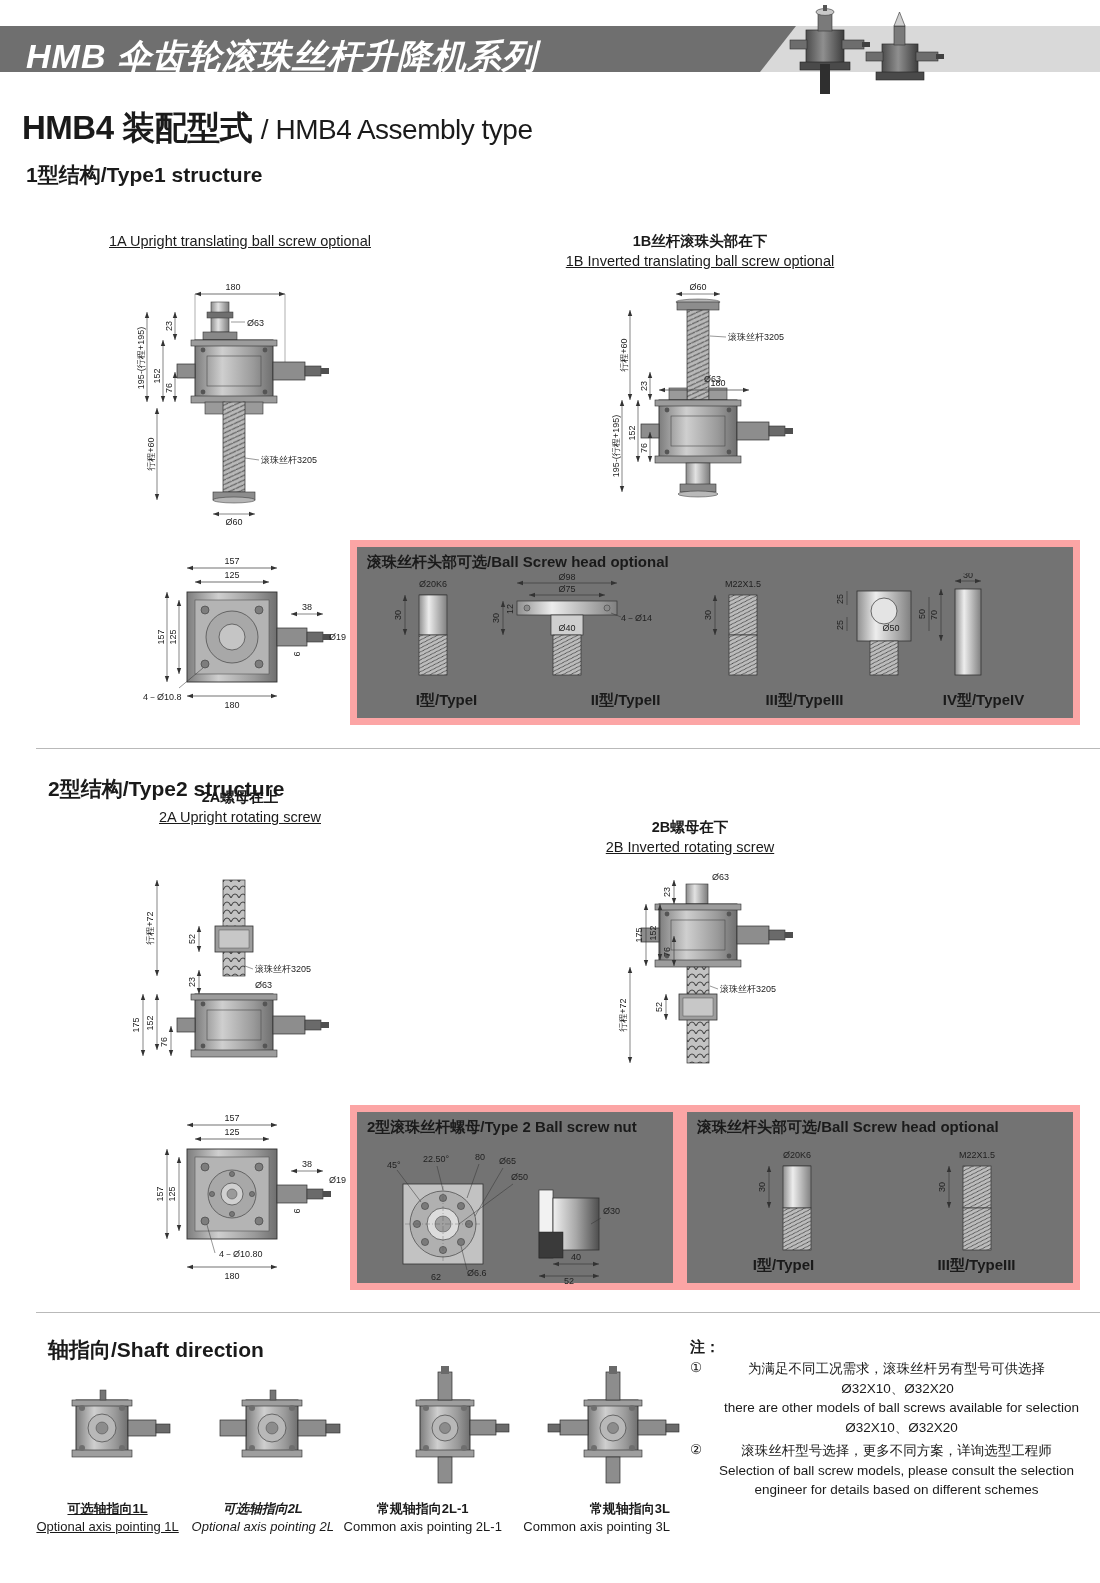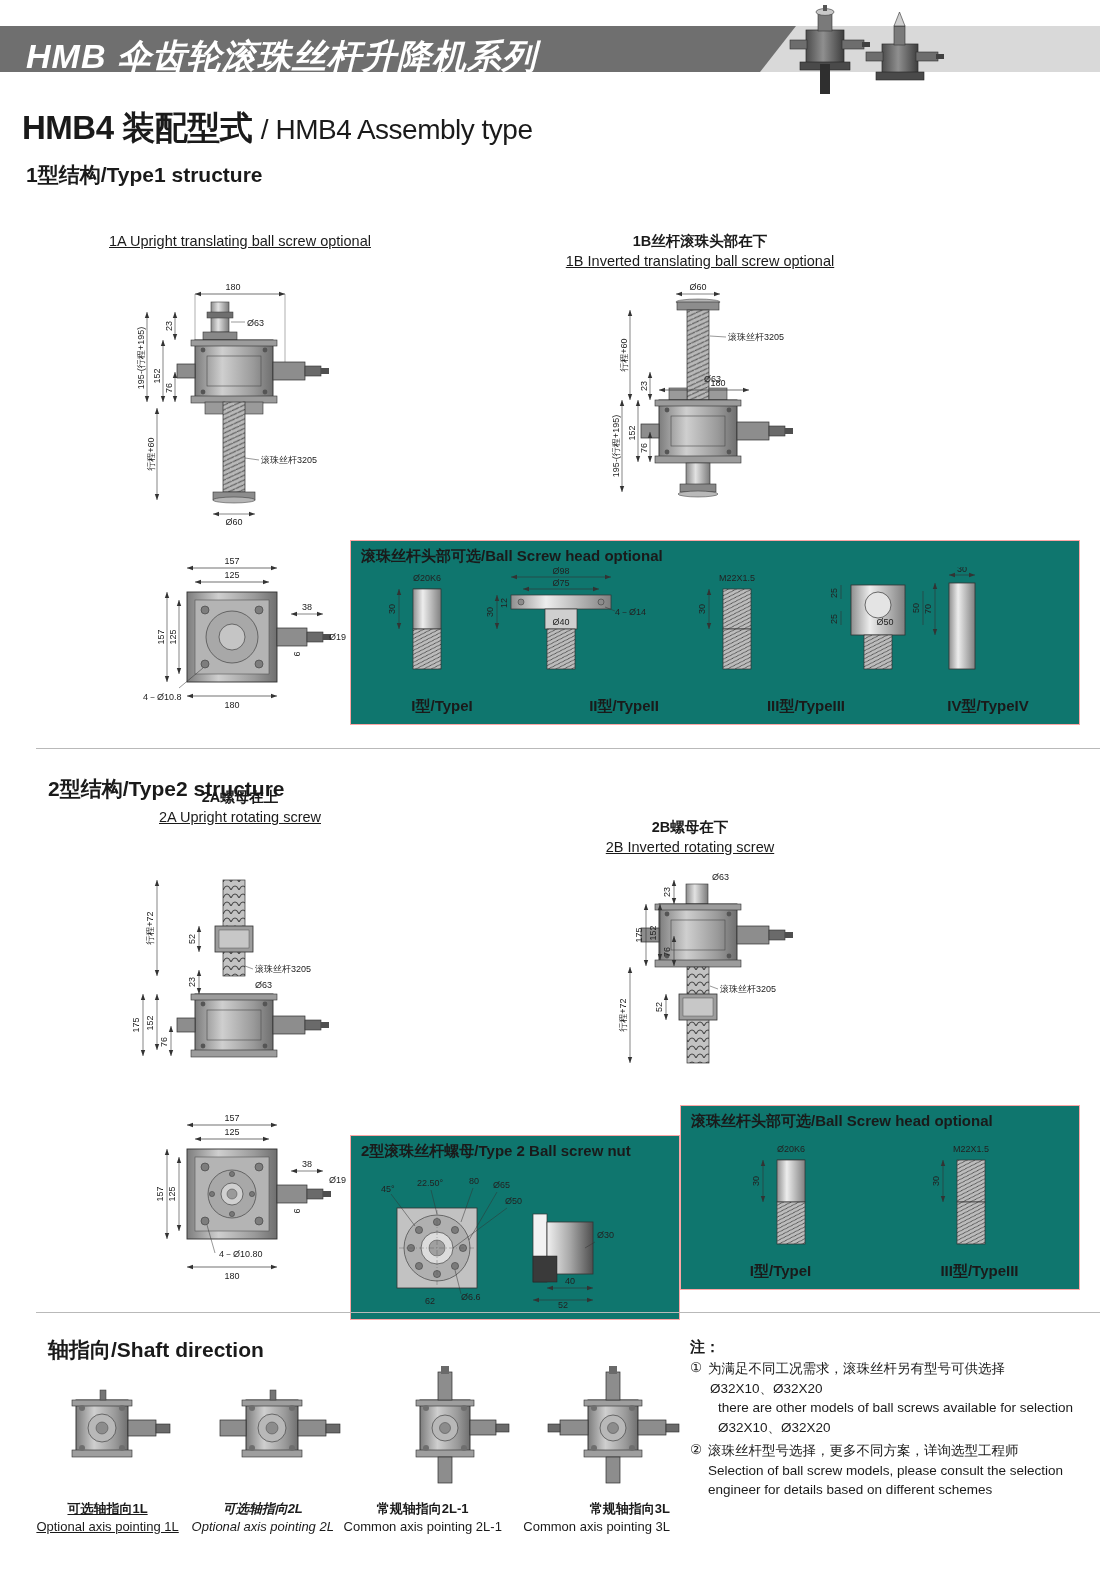--- a/index.html
+++ b/index.html
@@ -86,40 +86,40 @@
   .cap .cn { font-weight: bold; font-size: 14.5px; }
   .cap .en { font-size: 14.5px; text-decoration: underline; }
 
   hr.rule {
     border: none;
     border-top: 1px solid #b9b9b9;
     margin: 0 18px;
   }
 
   .panel {
-    border: 1px solid #fca5a5;
+    border: 7px solid #fca5a5;
     position: absolute;
-    background: #0f766e;
+    background: #737373;
   }
   .panel-title {
     font-size: 15px;
     font-weight: bold;
     padding: 6px 0 0 10px;
   }
   .opt-label {
     text-align: center;
     font-size: 15px;
     font-weight: bold;
   }
 
   .dim { font-size: 9px; fill: #222; }
   .dimv { font-size: 9px; fill: #222; }
 
   .note-title { font-size: 15px; font-weight: bold; }
-  .note-line { font-size: 13.5px; line-height: 1.45; }
+  .note-line { font-size: 13.5px; line-height: 1.45; text-align: center; }
 
   .shaft-cap {
     text-align: center;
     font-size: 13px;
     line-height: 1.4;
   }
   .shaft-cap .cn { font-weight: bold; }
 
   svg { display: block; }
 </style>
@@ -643,21 +643,21 @@
   <text class="dimv" x="80" y="89" text-anchor="middle" transform="rotate(-90 80 89)">125</text>
 
   <text class="dim" x="124" y="152">4－Ø10.80</text>
   <line x1="92" y1="162" x2="182" y2="162" stroke="#333" stroke-width="0.7"></line>
   <path d="M92 162 l6 -2.2 v4.4 z" fill="#333"></path>
     <path d="M182 162 l-6 -2.2 v4.4 z" fill="#333"></path>
   <text class="dim" x="137" y="174" text-anchor="middle">180</text>
   <line x1="120" y1="148" x2="112" y2="120" stroke="#333" stroke-width="0.5"></line>
 </svg>
 
-<div class="panel" style="left:350px; top:1135px; width:330px; height:185px;">
+<div class="panel" style="left:350px; top:1105px; width:330px; height:185px;">
   <div class="panel-title">2型滚珠丝杆螺母/Type 2 Ball screw nut</div>
 
   <svg style="position:absolute; left:6px; top:34px;" width="316" height="140" viewBox="0 0 316 140">
     <defs>
       <linearGradient id="nutG" x1="0" y1="0" x2="1" y2="0">
         <stop offset="0" stop-color="#f0f0f0"></stop>
           <stop offset="0.5" stop-color="#a8a8a8"></stop>
         <stop offset="1" stop-color="#4e4e4e"></stop>
       </linearGradient>
     </defs>

